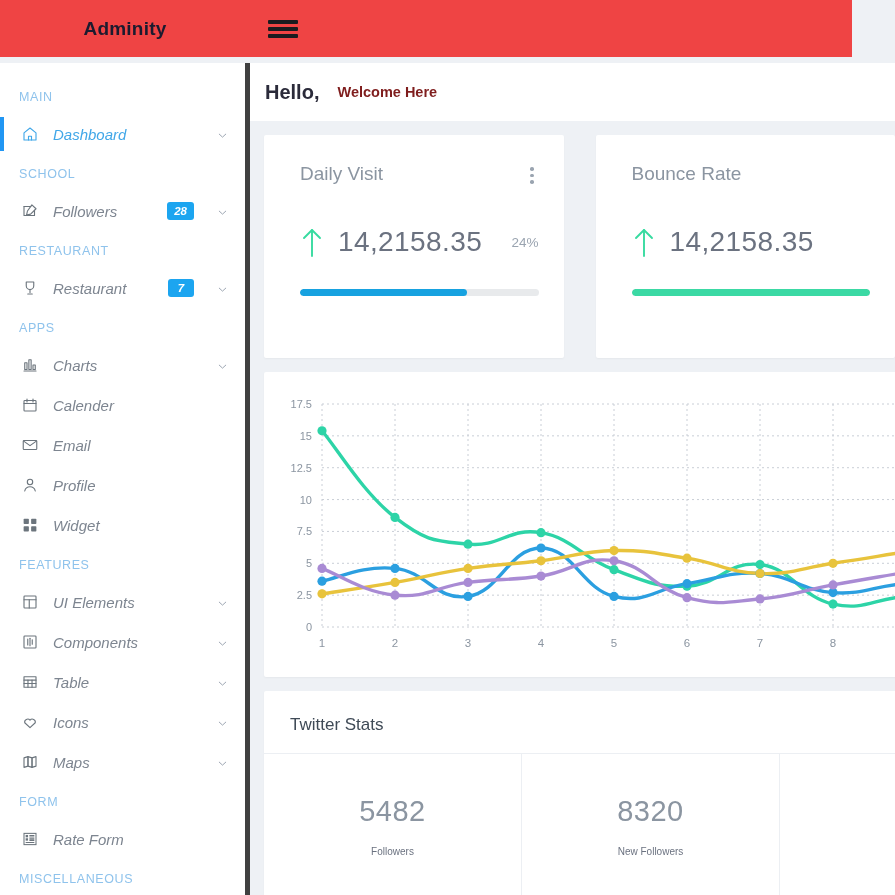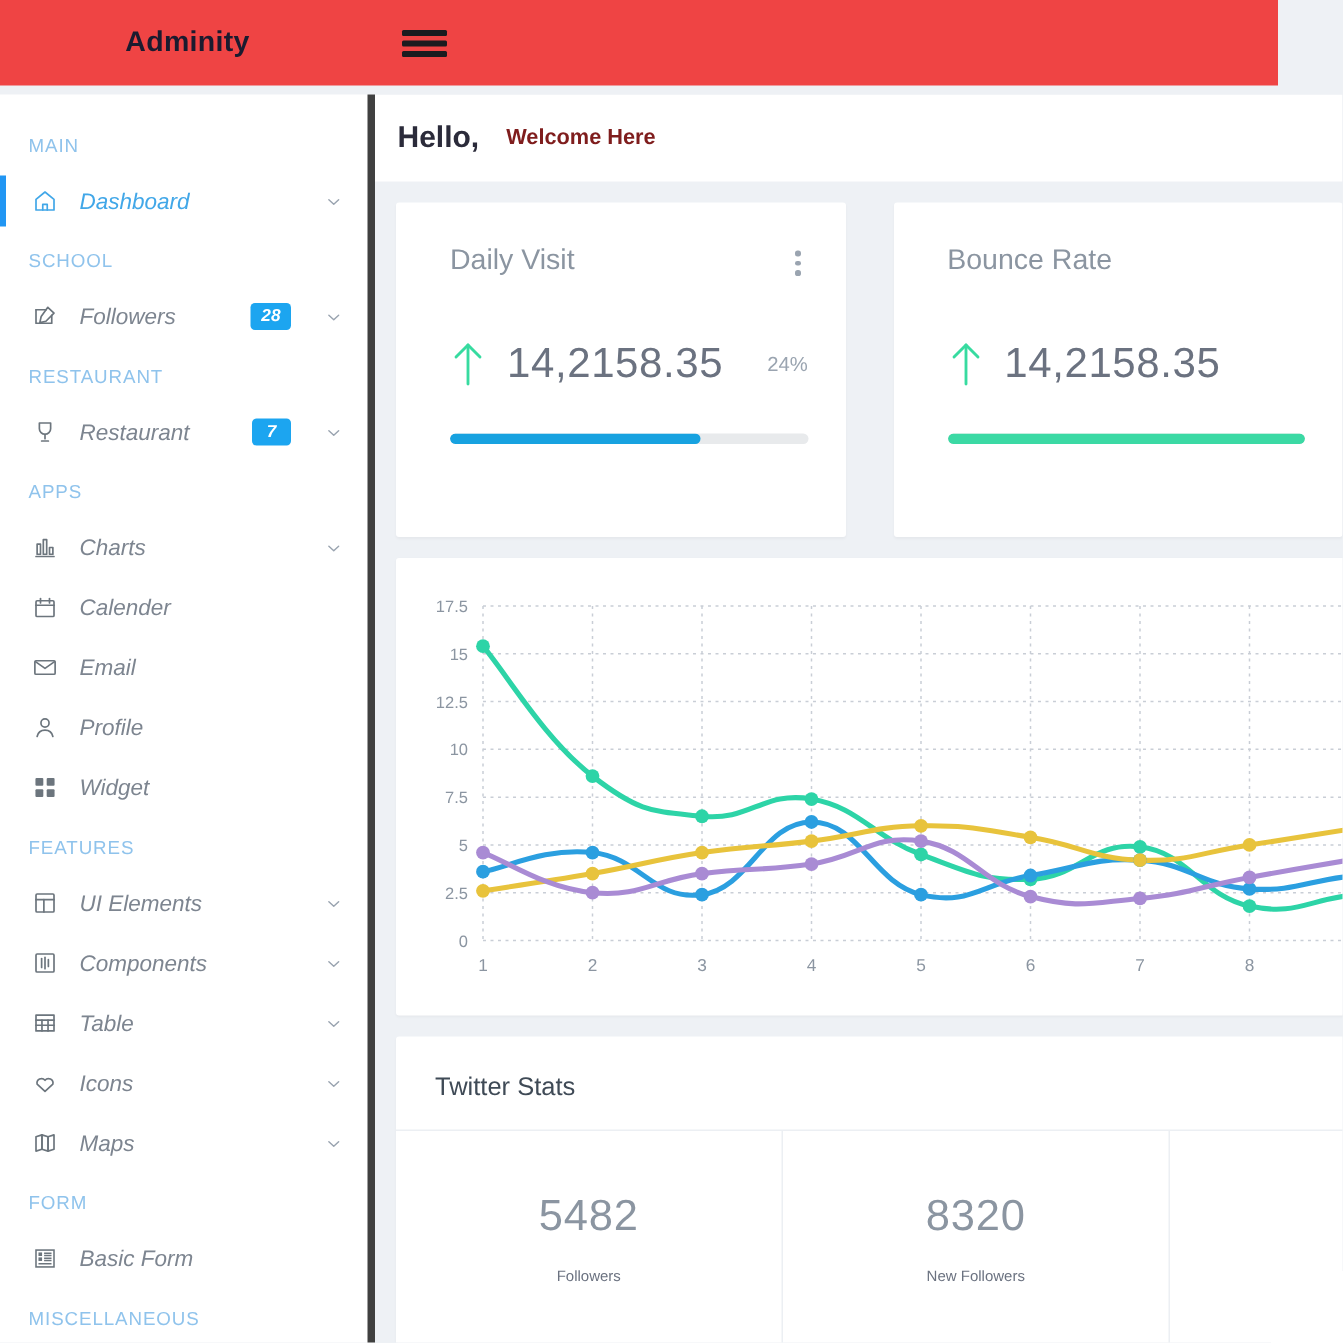--- a/index.html
+++ b/index.html
@@ -365,21 +365,21 @@
       <div class="sec-label">FORM</div>
       <div class="nav-item">
         <span class="ico">
           <svg viewBox="0 0 24 24" width="18" height="18" fill="none" stroke="currentColor" stroke-width="1.4">
             <rect x="4" y="4.5" width="16" height="15"></rect>
             <rect x="6.2" y="6.6" width="3.2" height="3.2" fill="currentColor" stroke="none"></rect>
             <rect x="6.2" y="11" width="3.2" height="3.2" fill="currentColor" stroke="none"></rect>
             <path d="M11.2 7.3h6.6M11.2 9.3h6.6M11.2 11.8h6.6M11.2 13.8h6.6M6.2 16.6h11.6"></path>
           </svg>
         </span>
-        <span class="lbl">Basic Form</span>
+        <span class="lbl">Rate Form</span>
       </div>
       <div class="sec-label">MISCELLANEOUS</div>
     </div>
 </div>
 
 <div class="main">
 
   <div class="hello-bar">
     <span class="hello-strong">Hello,</span>
     <span class="hello-sub">Welcome Here</span>

